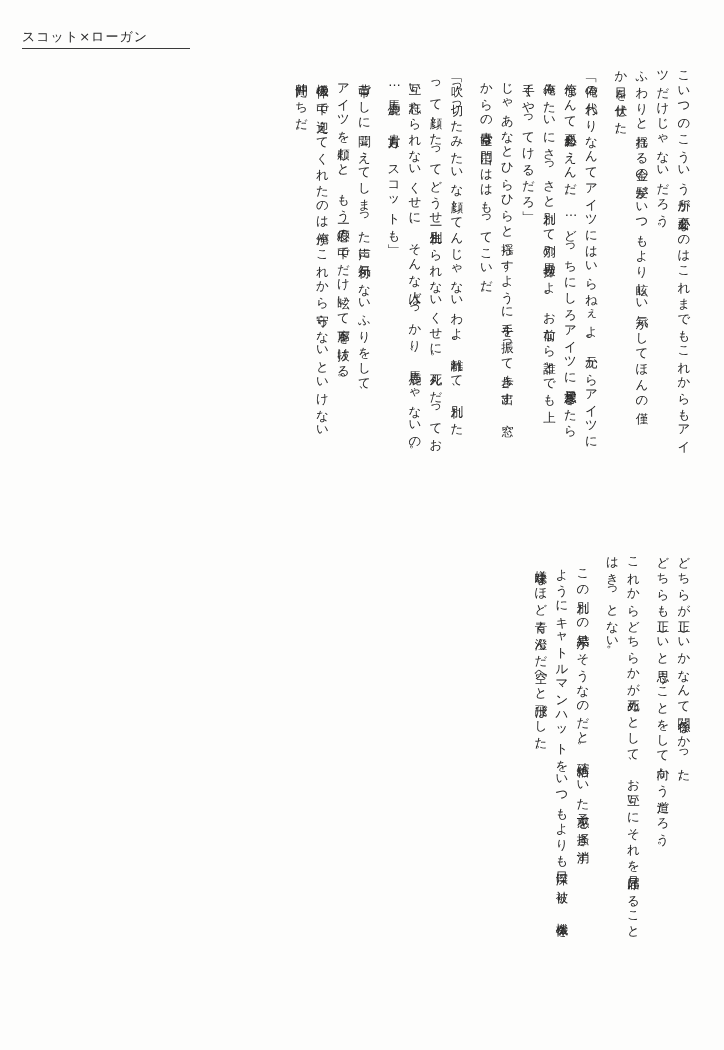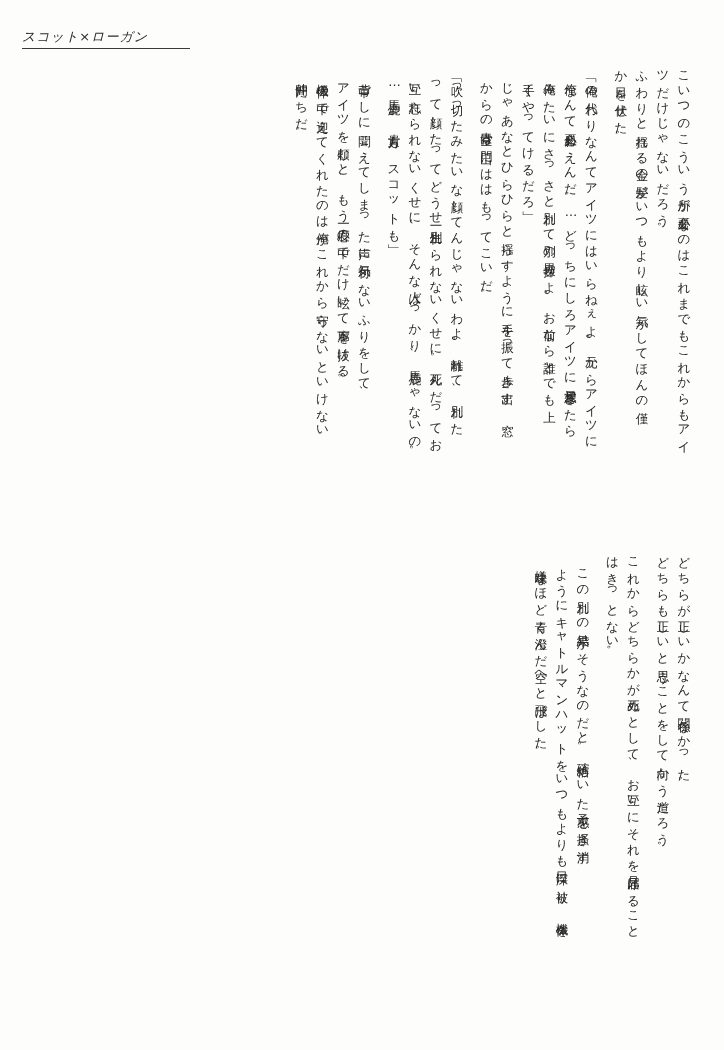--- a/index.html
+++ b/index.html
@@ -22,21 +22,20 @@
     background: #fdfdfc;
   }
 
   
   .page-header {
     position: absolute;
     top: 28px;
     left: 22px;
     width: 170px;
     height: 24px;
-    font-style: italic;
   }
   .header-title {
     font-size: 13px;
     letter-spacing: 1px;
     color: #2a2a2a;
     white-space: nowrap;
     font-family: "DejaVu Sans", "Liberation Sans", sans-serif;
     font-weight: 400;
   }
   .header-rule {

